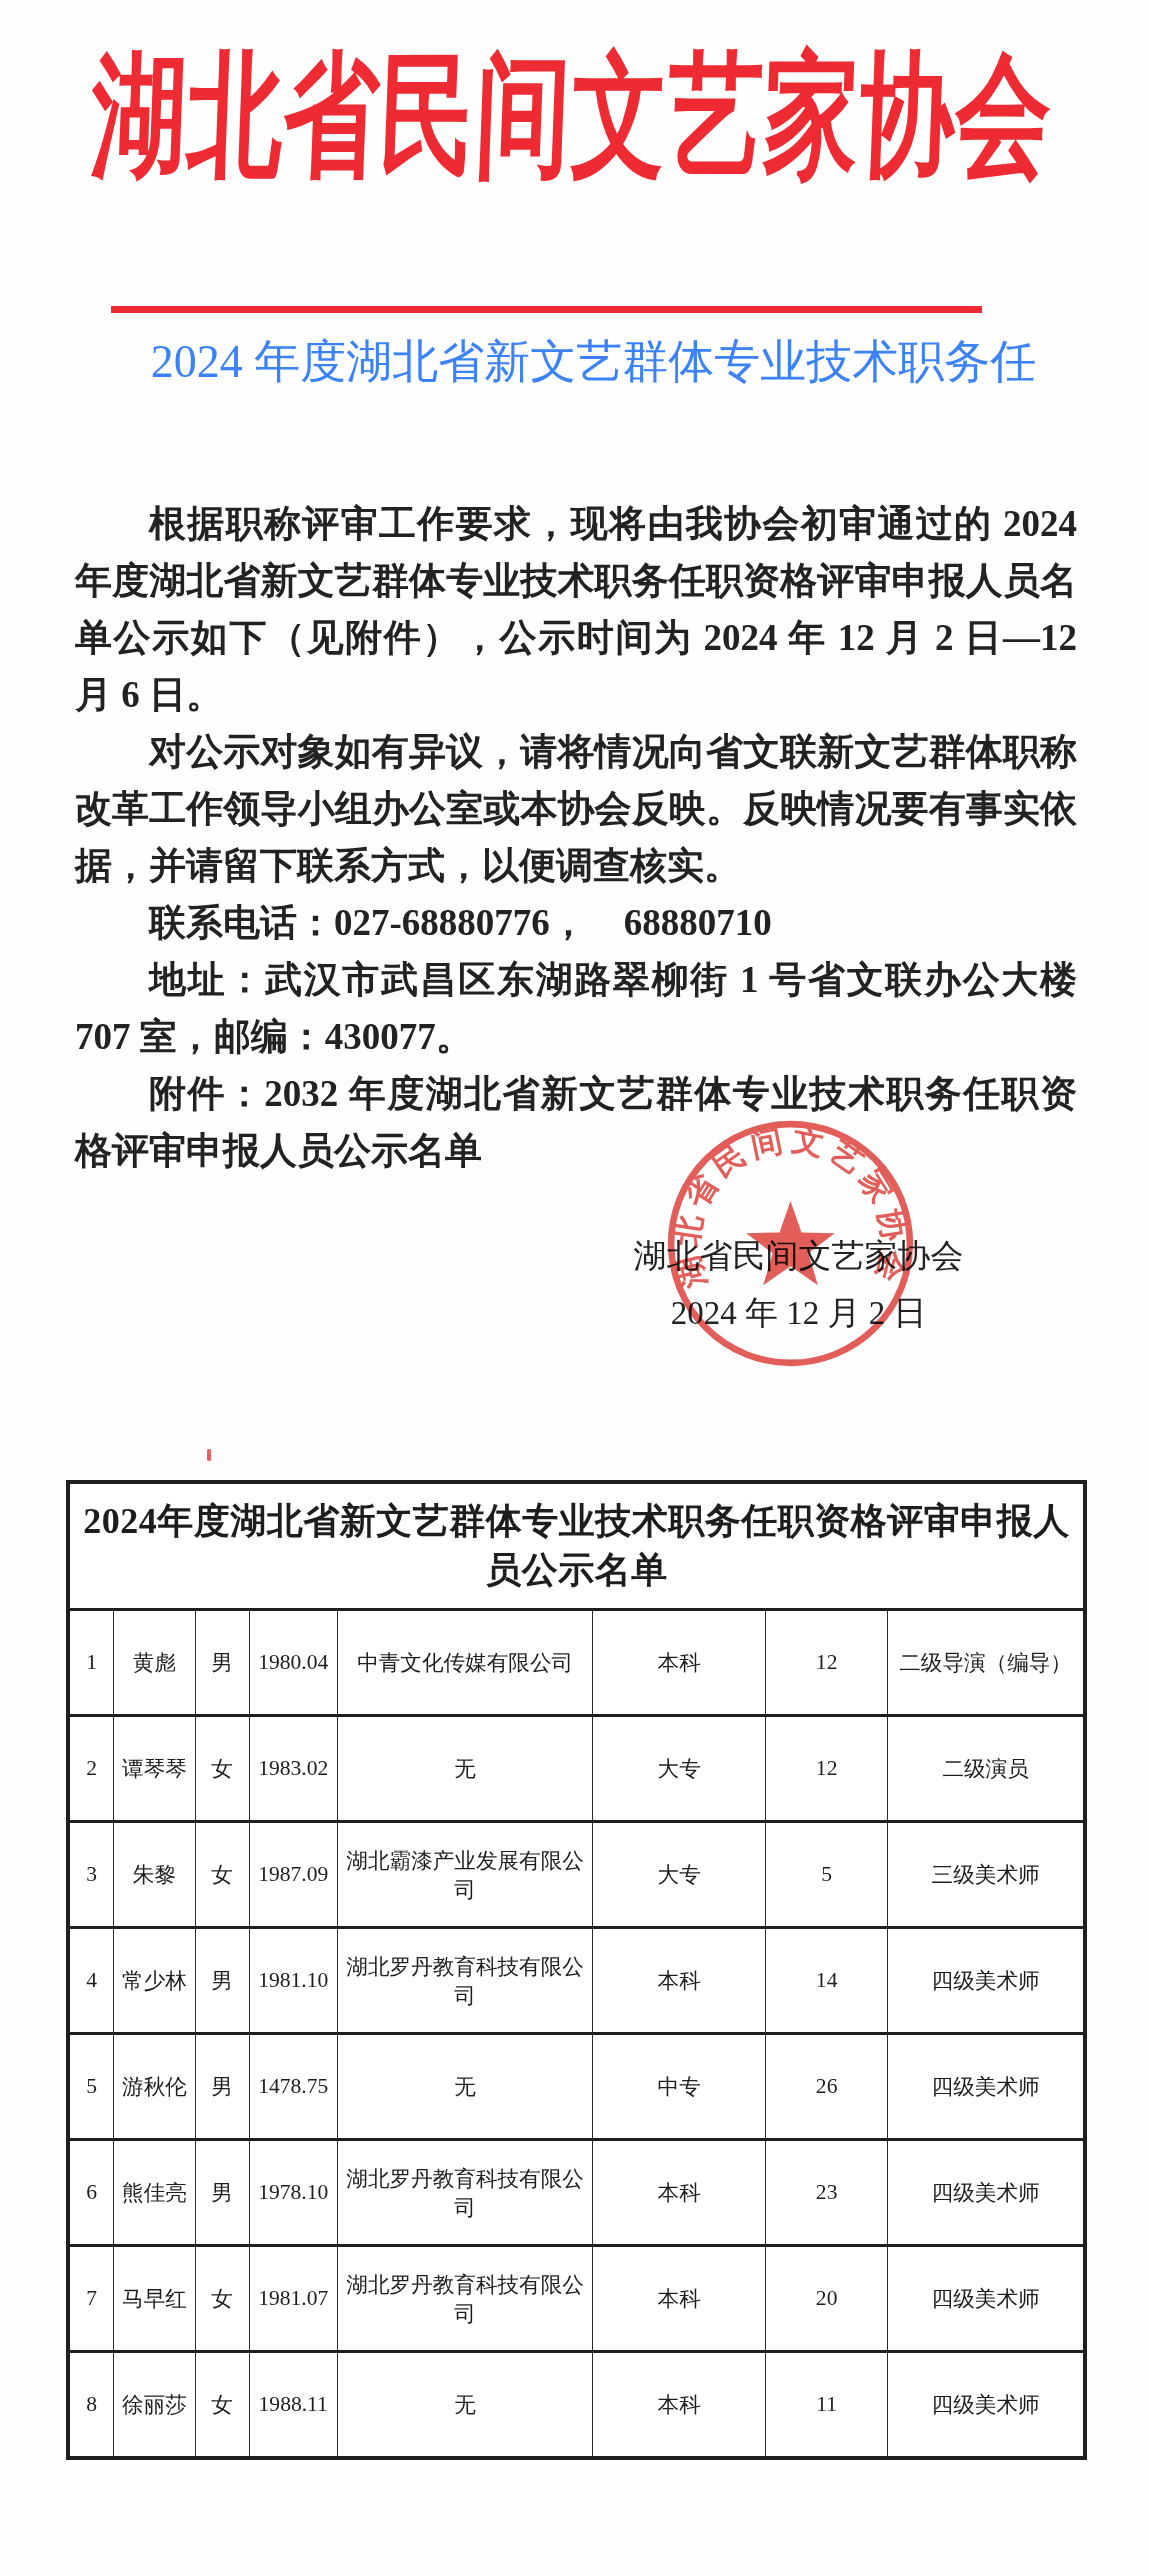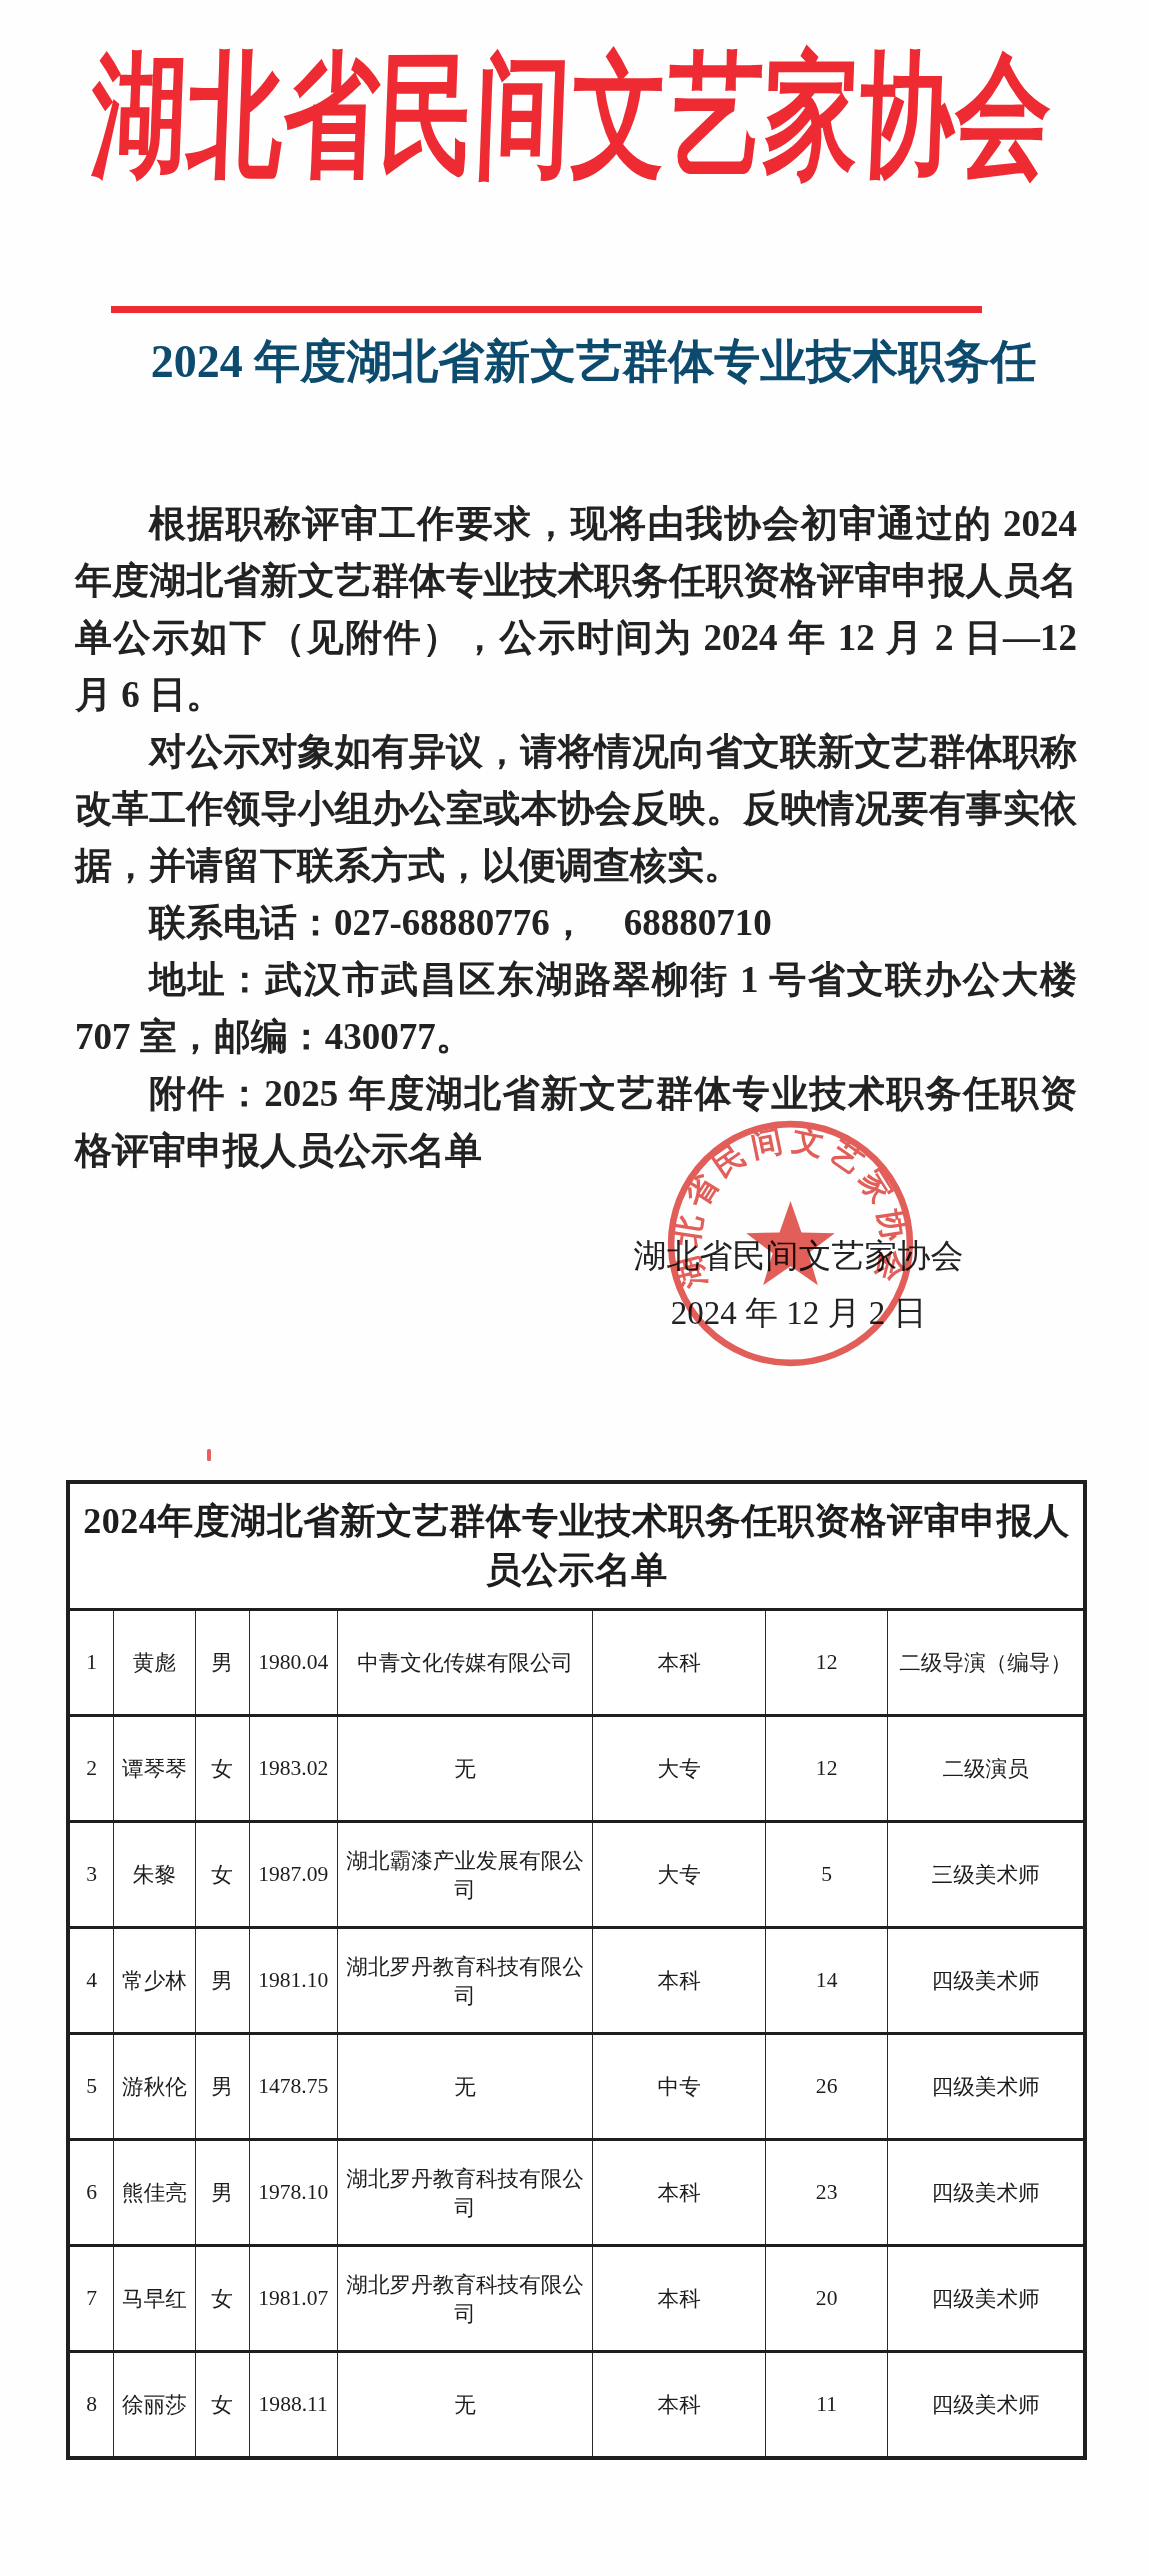--- a/index.html
+++ b/index.html
@@ -30,23 +30,23 @@
     top:306px;left:111px;
     width:871px;height:6.7px;
     background:#ee2b33;
   }
   
   .doc-title{
     position:absolute;
     top:329px;left:0;right:0;
     text-align:center;
     font-size:46px;
-    font-weight:bold;
+    font-weight:normal;
     line-height:65px;
-    color:#0c4a6e;
+    color:#3b82f6;
     margin-left:37px;
   }
   
   .body-text{
     position:absolute;
     top:495px;left:75px;
     width:1002px;
     font-size:37px;
     line-height:57px;
     text-align:justify;
@@ -139,21 +139,21 @@
 
   <div class="doc-title">
     <div>2024 年度湖北省新文艺群体专业技术职务任</div>
   </div>
 
   <div class="body-text">
     <p>根据职称评审工作要求，现将由我协会初审通过的 2024 年度湖北省新文艺群体专业技术职务任职资格评审申报人员名单公示如下（见附件），公示时间为 2024 年 12 月 2 日—12 月 6 日。</p>
     <p>对公示对象如有异议，请将情况向省文联新文艺群体职称改革工作领导小组办公室或本协会反映。反映情况要有事实依据，并请留下联系方式，以便调查核实。</p>
     <p>联系电话：027-68880776，　68880710</p>
     <p>地址：武汉市武昌区东湖路翠柳街 1 号省文联办公大楼 707 室，邮编：430077。</p>
-    <p>附件：2025 年度湖北省新文艺群体专业技术职务任职资格评审申报人员公示名单</p>
+    <p>附件：2032 年度湖北省新文艺群体专业技术职务任职资格评审申报人员公示名单</p>
   </div>
 
   <div class="signature">
     <div class="sig-org">湖北省民间文艺家协会</div>
     <div class="sig-date">2024 年 12 月 2 日</div>
   </div>
 
   <svg class="stamp" viewBox="0 0 520 520" xmlns="http://www.w3.org/2000/svg">
     <circle cx="260" cy="260" r="236" fill="none" stroke="#dd3a34" stroke-width="13"></circle>
     <polygon fill="#dd3a34" points="260,176 281.7,238.1 347.5,239.6 295.2,279.4 314.1,342.4 260,305 205.9,342.4 224.8,279.4 172.5,239.6 238.3,238.1"></polygon>

